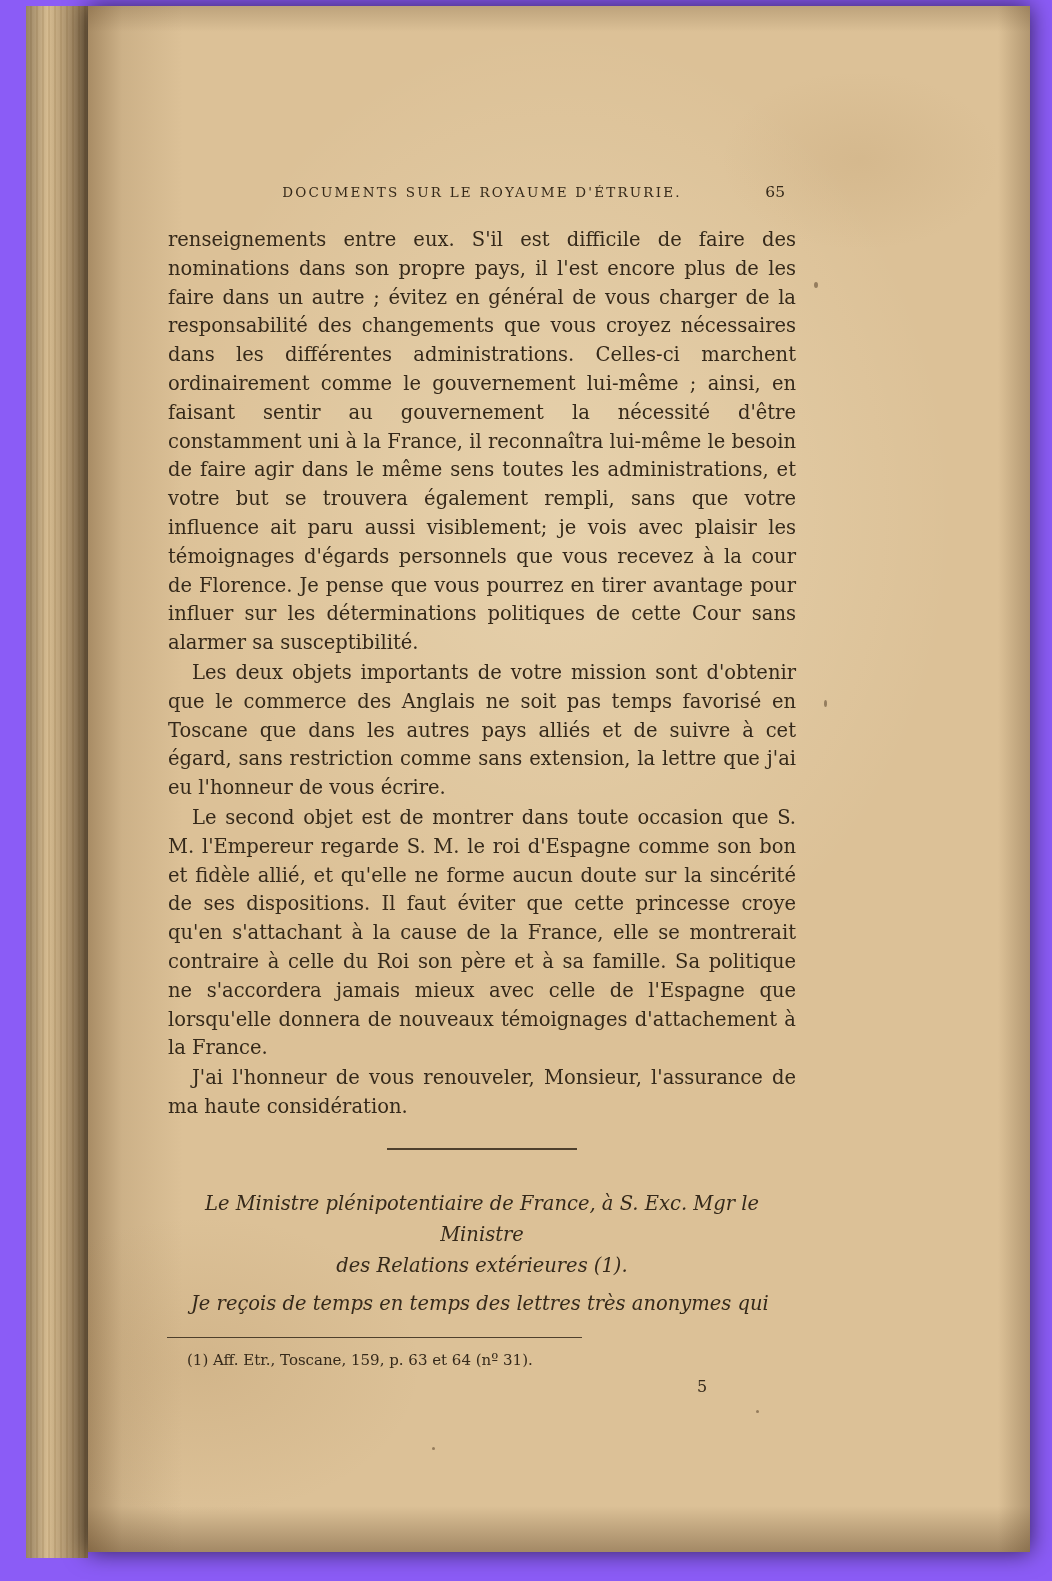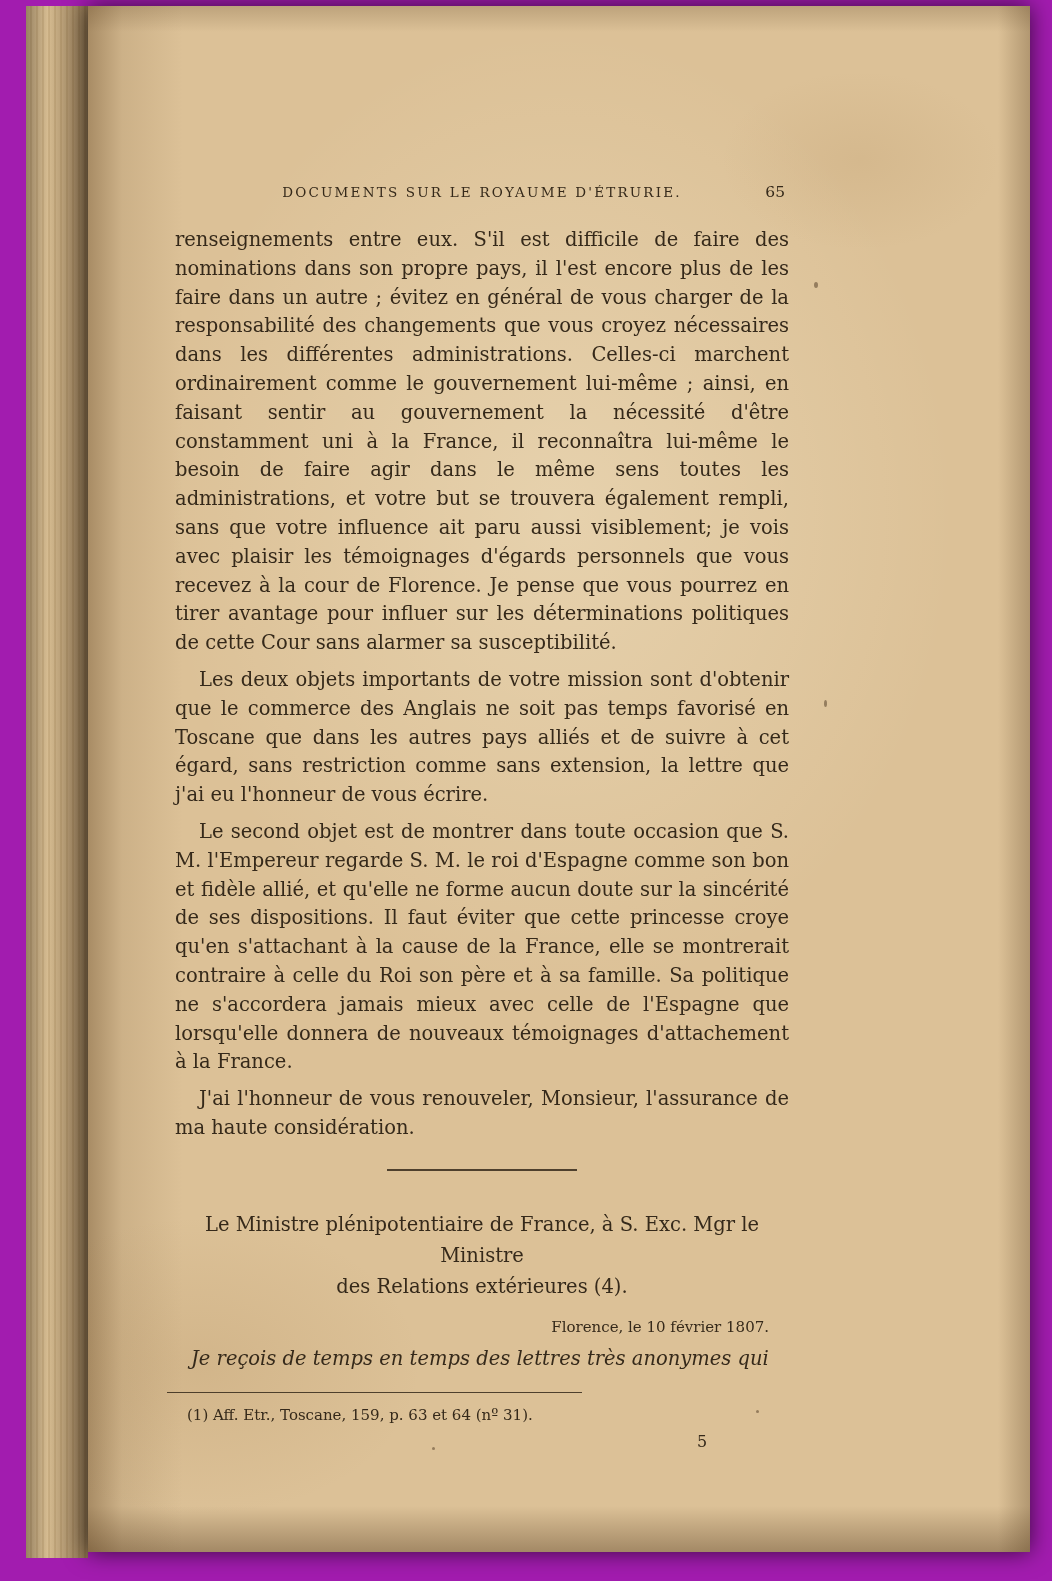--- a/index.html
+++ b/index.html
@@ -9,21 +9,21 @@
   }
   body {
     width: 1052px;
     height: 1581px;
     font-family: "DejaVu Serif", "Liberation Serif", serif;
   }
   .scan {
     position: relative;
     width: 1052px;
     height: 1581px;
-    background: #a21caf;
+    background: #8b5cf6;
     overflow: hidden;
   }
   
   .book-edges {
     position: absolute;
     left: 26px;
     top: 6px;
     width: 62px;
     height: 1552px;
     background:
@@ -64,35 +64,36 @@
     white-space: nowrap;
   }
   .folio {
     position: absolute;
     right: 12px;
     top: -1px;
     font-size: 15.5px;
     letter-spacing: 0;
   }
   .body-text p {
-    margin: 8px;
+    margin: 1px;
     font-size: 19.5px;
     line-height: 28.8px;
     text-align: justify;
   }
   .body-text p.indent { text-indent: 24px; }
   .section-rule {
     width: 190px;
     height: 2px;
     background: var(--ink, #35291a);
     opacity: 0.85;
     margin: 26px auto 38px auto;
   }
   .letter-heading {
     text-align: center;
+    font-style: italic;
     font-size: 19.5px;
     line-height: 31px;
   }
   .dateline {
     text-align: right;
     padding-right: 28px;
     font-size: 15px;
     margin-top: 16px;
   }
   .salutation {
@@ -149,24 +150,23 @@
         <p>renseignements entre eux. S'il est difficile de faire des nominations dans son propre pays, il l'est encore plus de les faire dans un autre ; évitez en général de vous charger de la responsabilité des changements que vous croyez nécessaires dans les différentes administrations. Celles-ci marchent ordinairement comme le gouvernement lui-même ; ainsi, en faisant sentir au gouvernement la nécessité d'être constamment uni à la France, il reconnaîtra lui-même le besoin de faire agir dans le même sens toutes les administrations, et votre but se trouvera également rempli, sans que votre influence ait paru aussi visiblement; je vois avec plaisir les témoignages d'égards personnels que vous recevez à la cour de Florence. Je pense que vous pourrez en tirer avantage pour influer sur les déterminations politiques de cette Cour sans alarmer sa susceptibilité.</p>
         <p class="indent">Les deux objets importants de votre mission sont d'obtenir que le commerce des Anglais ne soit pas temps favorisé en Toscane que dans les autres pays alliés et de suivre à cet égard, sans restriction comme sans extension, la lettre que j'ai eu l'honneur de vous écrire.</p>
         <p class="indent">Le second objet est de montrer dans toute occasion que S. M. l'Empereur regarde S. M. le roi d'Espagne comme son bon et fidèle allié, et qu'elle ne forme aucun doute sur la sincérité de ses dispositions. Il faut éviter que cette princesse croye qu'en s'attachant à la cause de la France, elle se montrerait contraire à celle du Roi son père et à sa famille. Sa politique ne s'accordera jamais mieux avec celle de l'Espagne que lorsqu'elle donnera de nouveaux témoignages d'attachement à la France.</p>
         <p class="indent">J'ai l'honneur de vous renouveler, Monsieur, l'assurance de ma haute considération.</p>
       </div>
 
       <div class="section-rule"></div>
 
       <div class="letter-heading">
         <div>Le Ministre plénipotentiaire de France, à S. Exc. Mgr le Ministre</div>
-        <div>des Relations extérieures (4).</div>
+        <div>des Relations extérieures (1).</div>
       </div>
 
-      <div class="dateline">Florence, le 10 février 1807.</div>
 
 
       <div class="opening">Je reçois de temps en temps des lettres très anonymes qui</div>
 
       <div class="footnote-rule"></div>
 
       <div class="footnote">(1) Aff. Etr., Toscane, 159, p. 63 et 64 (nº 31).</div>
 
       <div class="signature-number">5</div>
 

